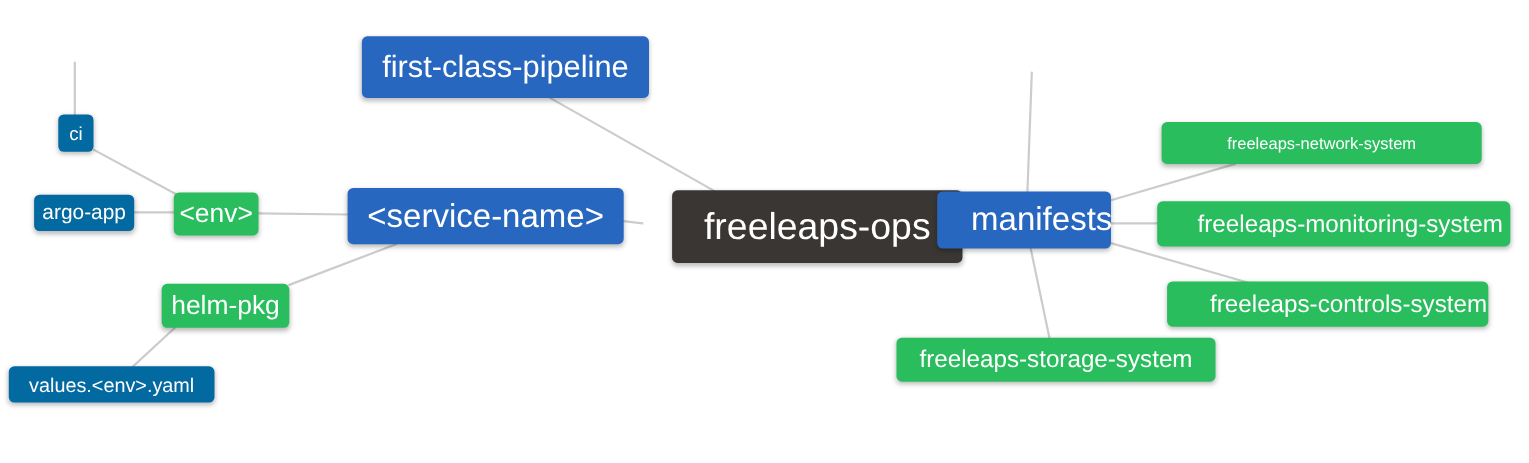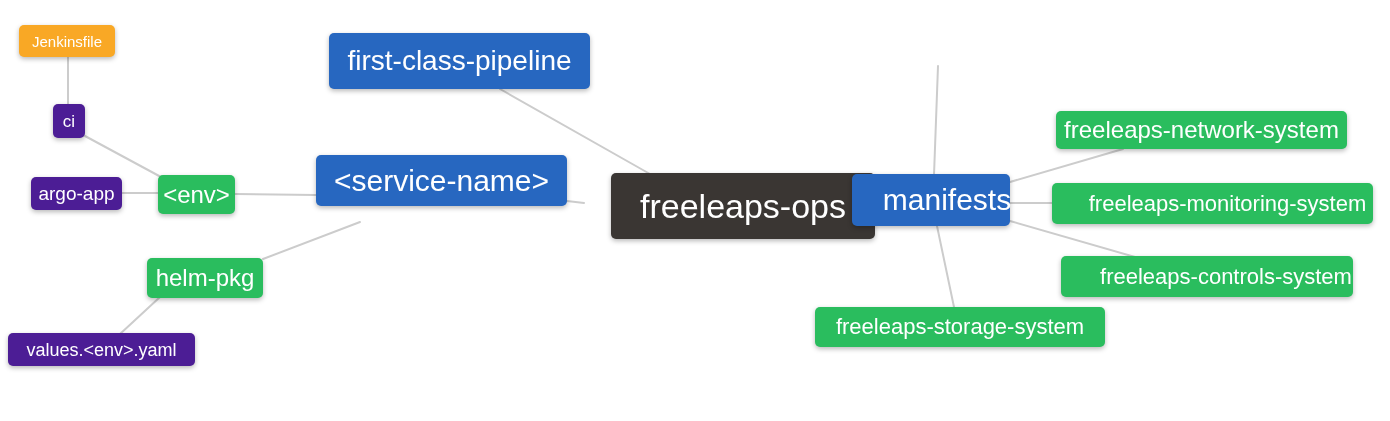--- a/index.html
+++ b/index.html
@@ -18,21 +18,21 @@
     color:#ffffff;
     border-radius:5px;
     box-shadow:0 2px 5px rgba(0,0,0,0.28);
     white-space:nowrap;
     cursor:pointer;
     line-height:1;
     box-sizing:border-box;
   }
   .blue   { background:#2767c0; }
   .green  { background:#2abd5e; }
-  .red    { background:#4c1d95; }
+  .red    { background:#0369a1; }
   .orange { background:#f9a825; }
   .dark   { background:#3a3633; }
 </style>
 </head>
 <body>
 
 <div class="canvas">
 
   <svg class="edges" viewBox="0 0 1390 421">
     <line x1="68" y1="57" x2="68" y2="106"></line>
@@ -44,42 +44,41 @@
     <line x1="500" y1="89" x2="650" y2="174"></line>
     <line x1="567" y1="201" x2="584" y2="203"></line>
     <line x1="846" y1="205" x2="853" y2="200"></line>
     <line x1="934" y1="175" x2="938" y2="66"></line>
     <line x1="1010" y1="182" x2="1123" y2="149"></line>
     <line x1="1010" y1="203" x2="1052" y2="203"></line>
     <line x1="1010" y1="221" x2="1135" y2="257"></line>
     <line x1="937" y1="226" x2="954" y2="307"></line>
   </svg>
 
-  <div class="node orange" style="left:19px;  top:25px;  width:96px;  height:32px; font-size:15px;">Jenkinsfile</div>
 
   <div class="node red" style="left:53px;  top:104px; width:32px;  height:34px; font-size:17px;">ci</div>
 
   <div class="node red" style="left:31px;  top:177px; width:91px;  height:33px; font-size:19px;">argo-app</div>
 
   <div class="node green" style="left:158px; top:175px; width:77px;  height:39px; font-size:24px;">&lt;env&gt;</div>
 
   <div class="node blue" style="left:314px; top:33px;  width:261px; height:56px; font-size:28px;margin-left:15px;">first-class-pipeline</div>
 
-  <div class="node blue" style="left:316px; top:155px; width:251px; height:51px; font-size:30px;">&lt;service-name&gt;</div>
+  <div class="node blue" style="left:316px; top:171px; width:251px; height:51px; font-size:30px;">&lt;service-name&gt;</div>
 
   <div class="node green" style="left:147px; top:258px; width:116px; height:40px; font-size:24px;">helm-pkg</div>
 
   <div class="node red" style="left:8px;   top:333px; width:187px; height:33px; font-size:18px;">values.&lt;env&gt;.yaml</div>
 
   <div class="node dark" style="left:583px; top:173px; width:264px; height:66px; font-size:34px;margin-left:28px;">freeleaps-ops</div>
 
   <div class="node blue" style="left:852px; top:174px; width:158px; height:52px; font-size:30px;padding-left:32px;">manifests</div>
 
 
-  <div class="node green" style="left:1056px;top:111px; width:291px; height:38px; font-size:24px;">freeleaps-network-system</div>
+  <div class="node green" style="left:1056px;top:111px; width:291px; height:38px; font-size:15px;">freeleaps-network-system</div>
 
   <div class="node green" style="left:1052px;top:183px; width:321px; height:41px; font-size:22px;padding-left:30px;">freeleaps-monitoring-system</div>
 
   <div class="node green" style="left:1061px;top:256px; width:292px; height:41px; font-size:22px;padding-left:38px;">freeleaps-controls-system</div>
 
   <div class="node green" style="left:815px; top:307px; width:290px; height:40px; font-size:22px;">freeleaps-storage-system</div>
 
 </div>
 
 </body></html>

